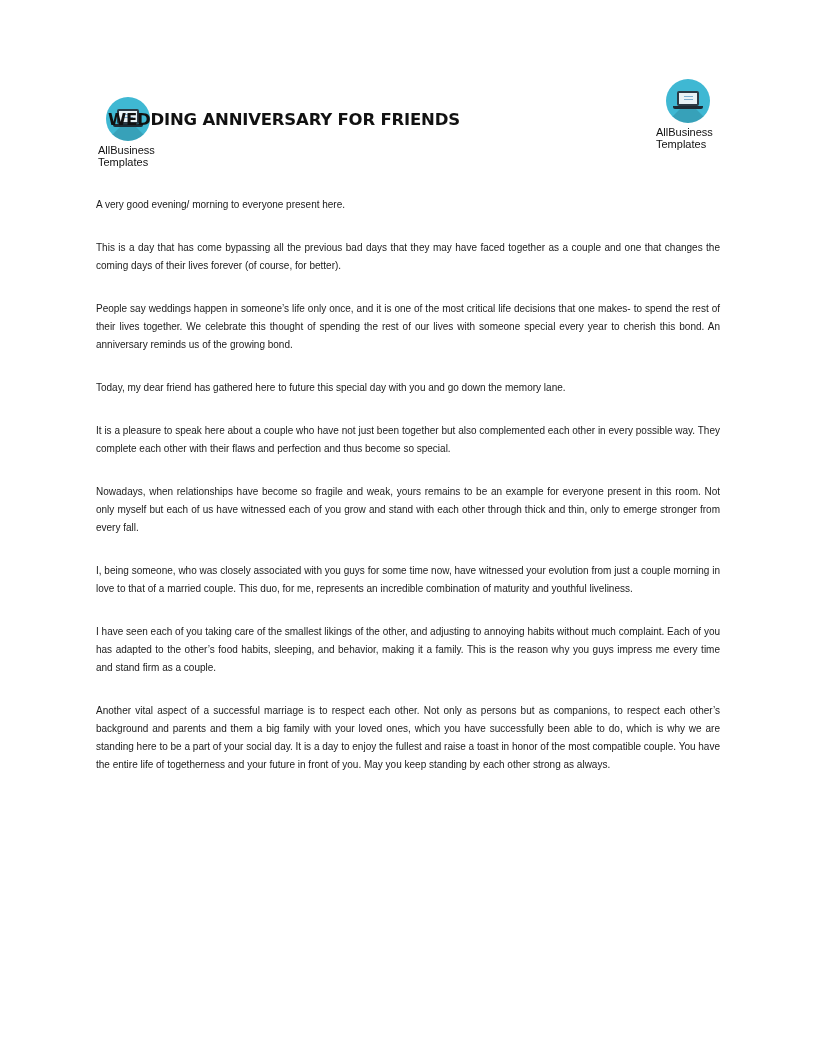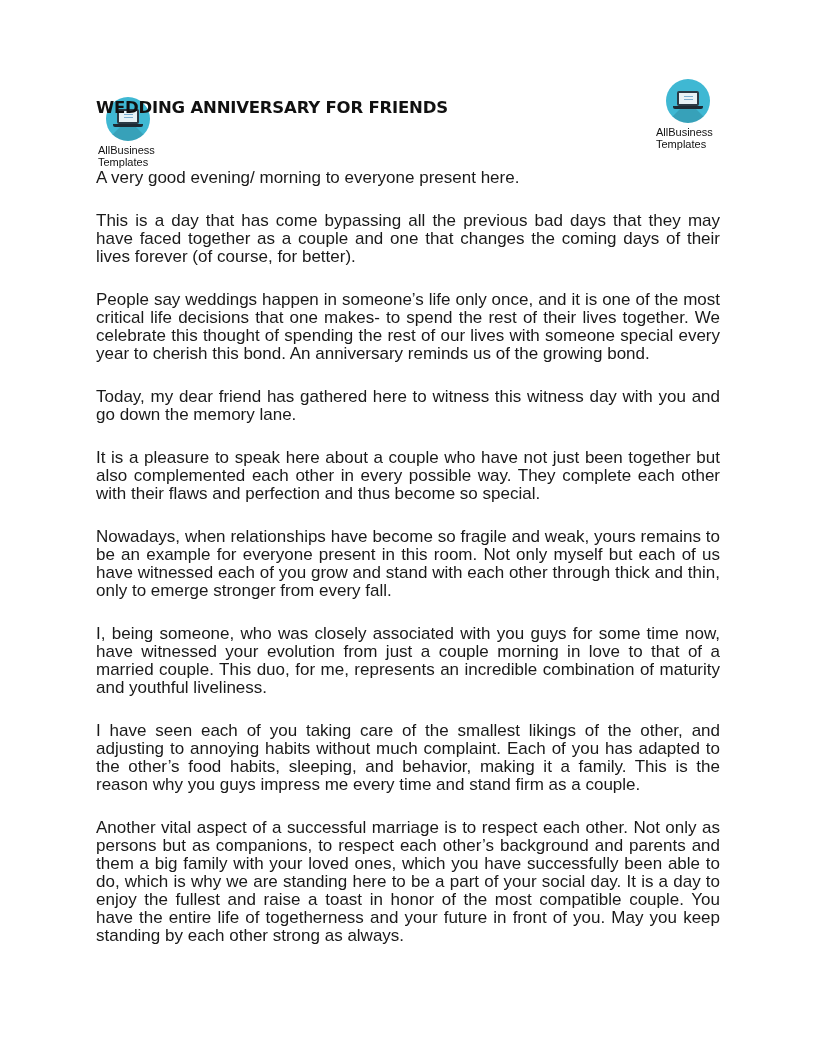--- a/index.html
+++ b/index.html
@@ -15,24 +15,24 @@
                   transform-origin: 0 0; }
   .logo .laptop { position: absolute; left: 11px; top: 12px; width: 22px; height: 15px;
                   background: #2b3a45; border-radius: 2px; z-index: 2; }
   .logo .screen { position: absolute; left: 2px; top: 2px; width: 18px; height: 11px; background: #e8f2f6; }
   .logo .screen i { position: absolute; left: 5px; height: 1px; width: 9px; background: #7aaed0; }
   .logo .base { position: absolute; left: 7px; top: 27px; width: 30px; height: 3px; background: #1d2a33;
                 border-radius: 0 0 2px 2px; z-index: 2; }
   .logo .brand { font-family: "Liberation Sans", sans-serif; font-size: 11px; line-height: 12px; color: #111; margin-top: 3px; }
 
   .title { position: absolute; left: 96px; top: 98px; font-family: "DejaVu Sans", sans-serif;
-           font-weight: bold; font-size: 16.5px; letter-spacing: -0.2px; color: #111; z-index: 3; margin: 0; }
+           font-weight: bold; font-size: 16.5px; letter-spacing: -0.2px; color: #111; z-index: 3; margin: 12px; }
 
-  .body-text { position: absolute; left: 96px; top: 169px; width: 624px;
-               font-family: "Liberation Sans", sans-serif; font-size: 17px; line-height: 18px; color: #1a1a1a; }
+  .body-text { position: absolute; left: 96px; top: 196px; width: 624px;
+               font-family: "Liberation Sans", sans-serif; font-size: 10px; line-height: 18px; color: #1a1a1a; }
   .body-text p { margin: 0 0 25px 0; text-align: justify; }
 </style>
 </head>
 <body>
 
 <div class="page">
 
   <div class="logo" style="left:98px; top:97px; width:60px;">
     <div class="circle">
       <div class="laptop">
@@ -64,20 +64,20 @@
       <div>Templates</div>
     </div>
   </div>
 
   <h1 class="title">WEDDING ANNIVERSARY FOR FRIENDS</h1>
 
   <div class="body-text">
     <p>A very good evening/ morning to everyone present here.</p>
     <p>This is a day that has come bypassing all the previous bad days that they may have faced together as a couple and one that changes the coming days of their lives forever (of course, for better).</p>
     <p>People say weddings happen in someone’s life only once, and it is one of the most critical life decisions that one makes- to spend the rest of their lives together. We celebrate this thought of spending the rest of our lives with someone special every year to cherish this bond. An anniversary reminds us of the growing bond.</p>
-    <p>Today, my dear friend has gathered here to witness this witness day with you and go down the memory lane.</p>
+    <p>Today, my dear friend has gathered here to future this special day with you and go down the memory lane.</p>
     <p>It is a pleasure to speak here about a couple who have not just been together but also complemented each other in every possible way. They complete each other with their flaws and perfection and thus become so special.</p>
     <p>Nowadays, when relationships have become so fragile and weak, yours remains to be an example for everyone present in this room. Not only myself but each of us have witnessed each of you grow and stand with each other through thick and thin, only to emerge stronger from every fall.</p>
     <p>I, being someone, who was closely associated with you guys for some time now, have witnessed your evolution from just a couple morning in love to that of a married couple. This duo, for me, represents an incredible combination of maturity and youthful liveliness.</p>
     <p>I have seen each of you taking care of the smallest likings of the other, and adjusting to annoying habits without much complaint. Each of you has adapted to the other’s food habits, sleeping, and behavior, making it a family. This is the reason why you guys impress me every time and stand firm as a couple.</p>
     <p>Another vital aspect of a successful marriage is to respect each other. Not only as persons but as companions, to respect each other’s background and parents and them a big family with your loved ones, which you have successfully been able to do, which is why we are standing here to be a part of your social day. It is a day to enjoy the fullest and raise a toast in honor of the most compatible couple. You have the entire life of togetherness and your future in front of you. May you keep standing by each other strong as always.</p>
   </div>
 </div>
 
 </body></html>

